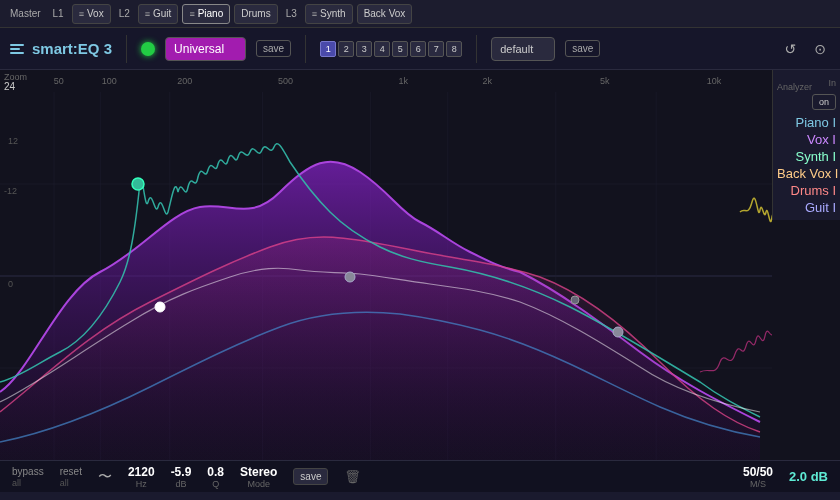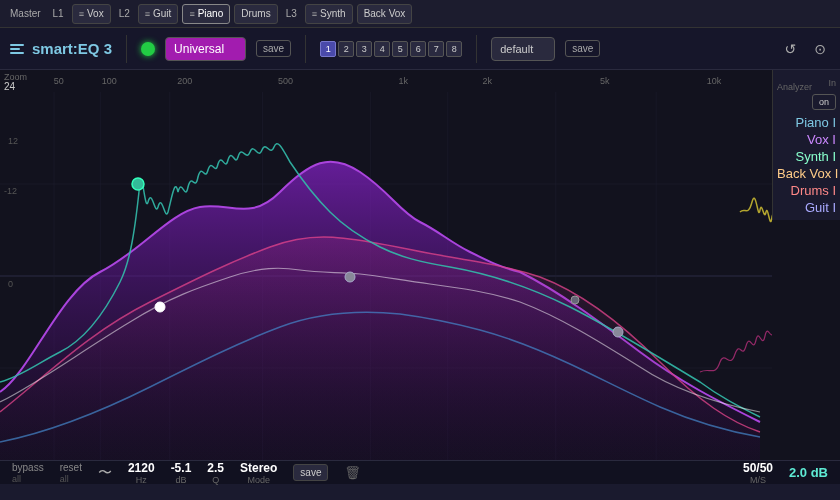--- a/index.html
+++ b/index.html
@@ -229,21 +229,21 @@
       left: 0;
       right: 68px;
       bottom: 0;
       width: calc(100% - 68px);
       height: calc(100% - 22px);
     }
 
     
     #status-bar {
       background: #111120;
-      height: 24px;
+      height: 32px;
       display: flex;
       align-items: center;
       padding: 0 12px;
       gap: 16px;
       border-top: 1px solid #2a2a3e;
     }
     .status-item {
       display: flex;
       flex-direction: column;
       align-items: center;
@@ -464,26 +464,26 @@
   </div>
 
   <span style="font-size:14px;color:#aaa;">〜</span>
 
   <div class="status-item">
     <span class="status-value">2120</span>
     <span class="status-unit">Hz</span>
   </div>
 
   <div class="status-item">
-    <span class="status-value">-5.1</span>
+    <span class="status-value">-5.9</span>
     <span class="status-unit">dB</span>
   </div>
 
   <div class="status-item">
-    <span class="status-value">2.5</span>
+    <span class="status-value">0.8</span>
     <span class="status-unit">Q</span>
   </div>
 
   <div class="status-item">
     <span class="status-value">Stereo</span>
     <span class="status-unit">Mode</span>
   </div>
 
   <button class="stereo-btn">save</button>
 

